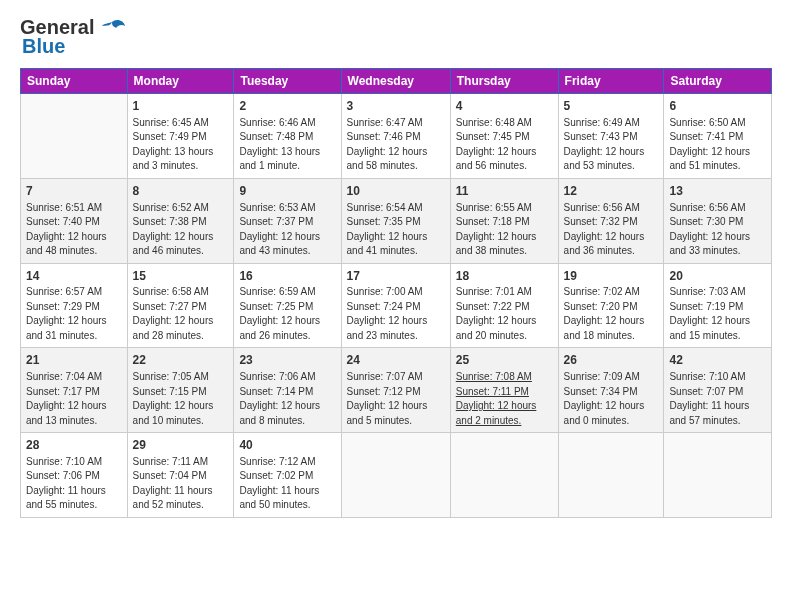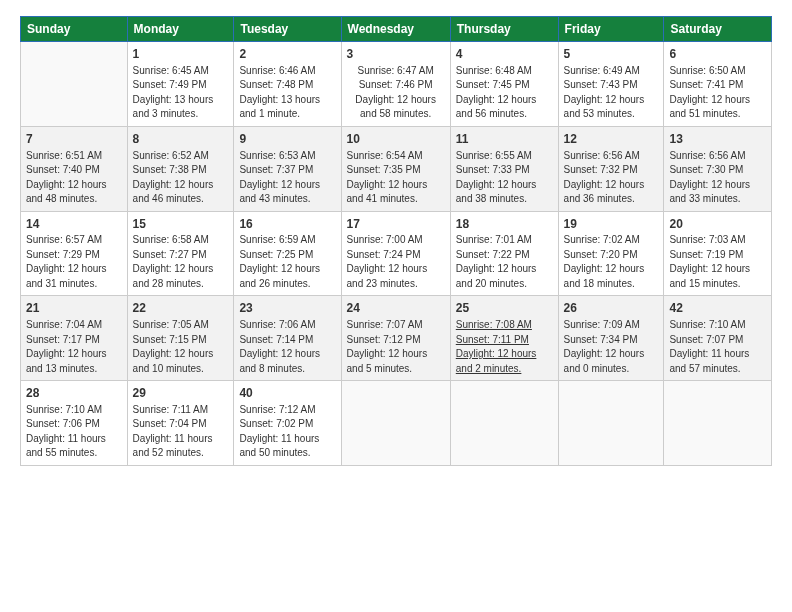--- a/index.html
+++ b/index.html
@@ -39,21 +39,21 @@
       color: #555;
       margin-top: 2px;
     }
     .calendar {
       width: 100%;
       border-collapse: collapse;
       border: 1px solid #ccc;
       font-size: 10.5px;
     }
     .calendar th {
-      background: #15803d;
+      background: #a21caf;
       color: #fff;
       text-align: left;
       padding: 5px 6px;
       font-size: 12px;
       font-weight: bold;
       border: 1px solid #2a6db5;
     }
     .calendar td {
       vertical-align: top;
       padding: 4px 5px;
@@ -81,20 +81,36 @@
       background: #f2f2f2;
     }
     .row-white td {
       background: #fff;
     }
   </style>
 </head>
 <body>
 
 <div class="container">
+  <div class="header-row">
+    <div class="logo">
+      <div style="display:flex; align-items:center; gap:4px;">
+        <span style="font-size:20px; font-weight:bold; color:#333;">General</span>
+        <svg width="28" height="20" viewBox="0 0 28 20">
+          <path d="M14 4 C18 0, 26 2, 27 8 C24 6, 20 7, 18 10 C16 8, 14 9, 14 4Z" fill="#1a6faf"></path>
+          <path d="M14 4 C10 6, 6 5, 4 8 C8 7, 12 9, 14 4Z" fill="#1a6faf"></path>
+        </svg>
+      </div>
+      <span style="font-size:20px; font-weight:bold; color:#1a6faf; margin-top:-4px; margin-left:2px;">Blue</span>
+    </div>
+    <div class="title-block">
+      <div class="month-title"></div>
+      <div class="location"></div>
+    </div>
+  </div>
 
   <table class="calendar">
     <thead>
       <tr id="header-row">
           <th>Sunday</th>
           <th>Monday</th>
           <th>Tuesday</th>
           <th>Wednesday</th>
           <th>Thursday</th>
           <th>Friday</th>
@@ -113,21 +129,21 @@
           </td>
           <td>
             <span class="day-num">2</span>
             <div class="day-info" style="white-space: pre-line;">Sunrise: 6:46 AM
 Sunset: 7:48 PM
 Daylight: 13 hours
 and 1 minute.</div>
           </td>
           <td>
             <span class="day-num">3</span>
-            <div class="day-info" style="white-space: pre-line; text-align: center;">Sunrise: 6:47 AM
+            <div class="day-info" style="white-space: pre-line;">Sunrise: 6:47 AM
 Sunset: 7:46 PM
 Daylight: 12 hours
 and 58 minutes.</div>
           </td>
           <td>
             <span class="day-num">4</span>
             <div class="day-info" style="white-space: pre-line;">Sunrise: 6:48 AM
 Sunset: 7:45 PM
 Daylight: 12 hours
 and 56 minutes.</div>
@@ -172,21 +188,21 @@
           <td>
             <span class="day-num">10</span>
             <div class="day-info" style="white-space: pre-line;">Sunrise: 6:54 AM
 Sunset: 7:35 PM
 Daylight: 12 hours
 and 41 minutes.</div>
           </td>
           <td>
             <span class="day-num">11</span>
             <div class="day-info" style="white-space: pre-line;">Sunrise: 6:55 AM
-Sunset: 7:33 PM
+Sunset: 7:18 PM
 Daylight: 12 hours
 and 38 minutes.</div>
           </td>
           <td>
             <span class="day-num">12</span>
             <div class="day-info" style="white-space: pre-line;">Sunrise: 6:56 AM
 Sunset: 7:32 PM
 Daylight: 12 hours
 and 36 minutes.</div>
           </td>

